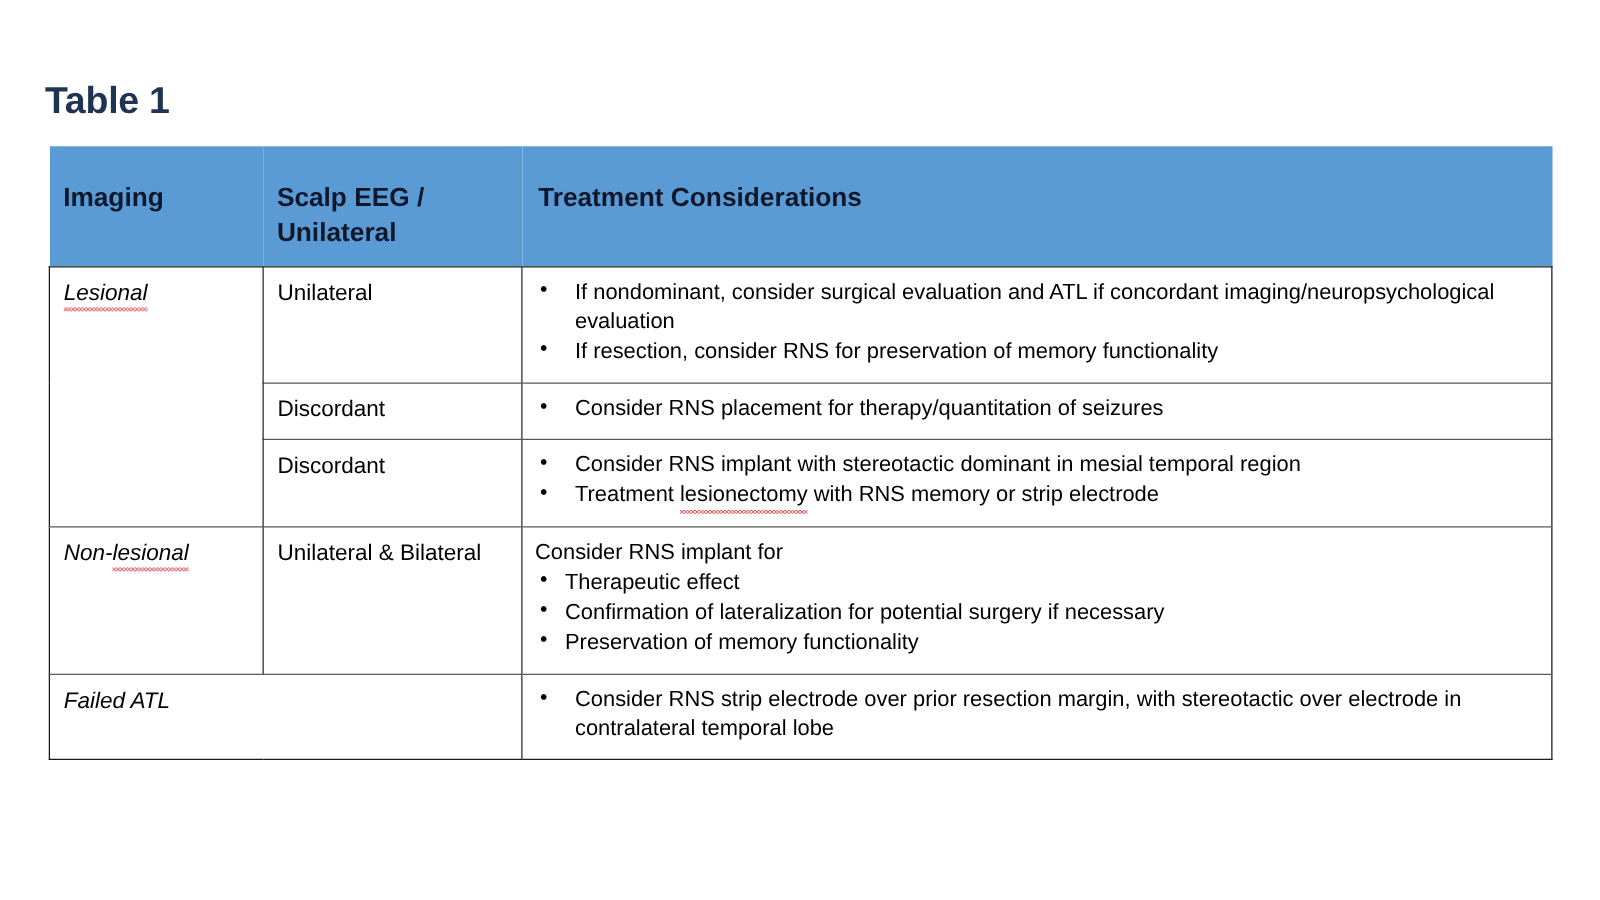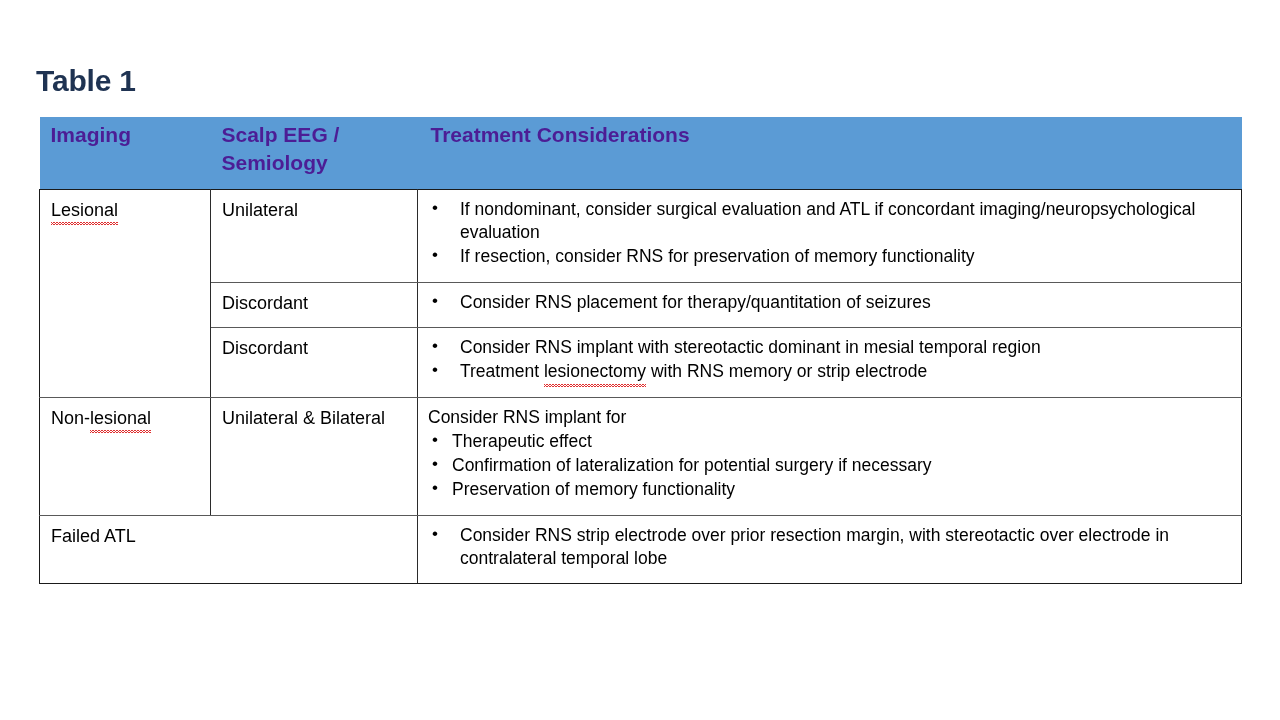--- a/index.html
+++ b/index.html
@@ -51,26 +51,26 @@
     color: #000000;
   }
 
   col.c1 { width: 171px; }
   col.c2 { width: 207px; }
   col.c3 { width: 824px; }
 
   
   thead th {
     background: #5B9BD5;
-    color: #4c1d95;
+    color: #0f172a;
     font-size: 21px;
     font-weight: bold;
     text-align: left;
     vertical-align: top;
-    padding: 4px 10px 12px 11px;
+    padding: 28px 10px 12px 11px;
     line-height: 1.33;
     border: none;
     height: 70px;
     box-sizing: border-box;
   }
   thead th.h3 { padding-left: 13px; }
 
   
   tbody td {
     vertical-align: top;
@@ -92,21 +92,21 @@
     font-size: 18px;
     padding-top: 9px;
   }
   td.col-treat {
     padding-left: 0;
     padding-right: 23px;
     padding-top: 8px;
   }
 
   
-  td.col-img { border-left: 1.6px solid #1a1a1a; }
+  td.col-img { border-left: 1.6px solid #1a1a1a; font-style: italic; }
   td.col-treat { border-right: 1.6px solid #1a1a1a; }
 
   
   ul.bullets {
     margin: 0;
     padding: 0;
     list-style: none;
   }
   ul.bullets > li {
     position: relative;
@@ -162,21 +162,21 @@
     <table class="tbl">
       <colgroup>
         <col class="c1">
           <col class="c2">
           <col class="c3">
       </colgroup>
 
       <thead>
         <tr>
           <th class="h1">Imaging</th>
-          <th class="h2">Scalp EEG / Semiology</th>
+          <th class="h2">Scalp EEG / Unilateral</th>
           <th class="h3">Treatment Considerations</th>
         </tr>
       </thead>
 
       <tbody>
 
         <tr class="group-start">
           <td class="col-img" rowspan="3">
             <span class="sp">Lesional</span>
           </td>

